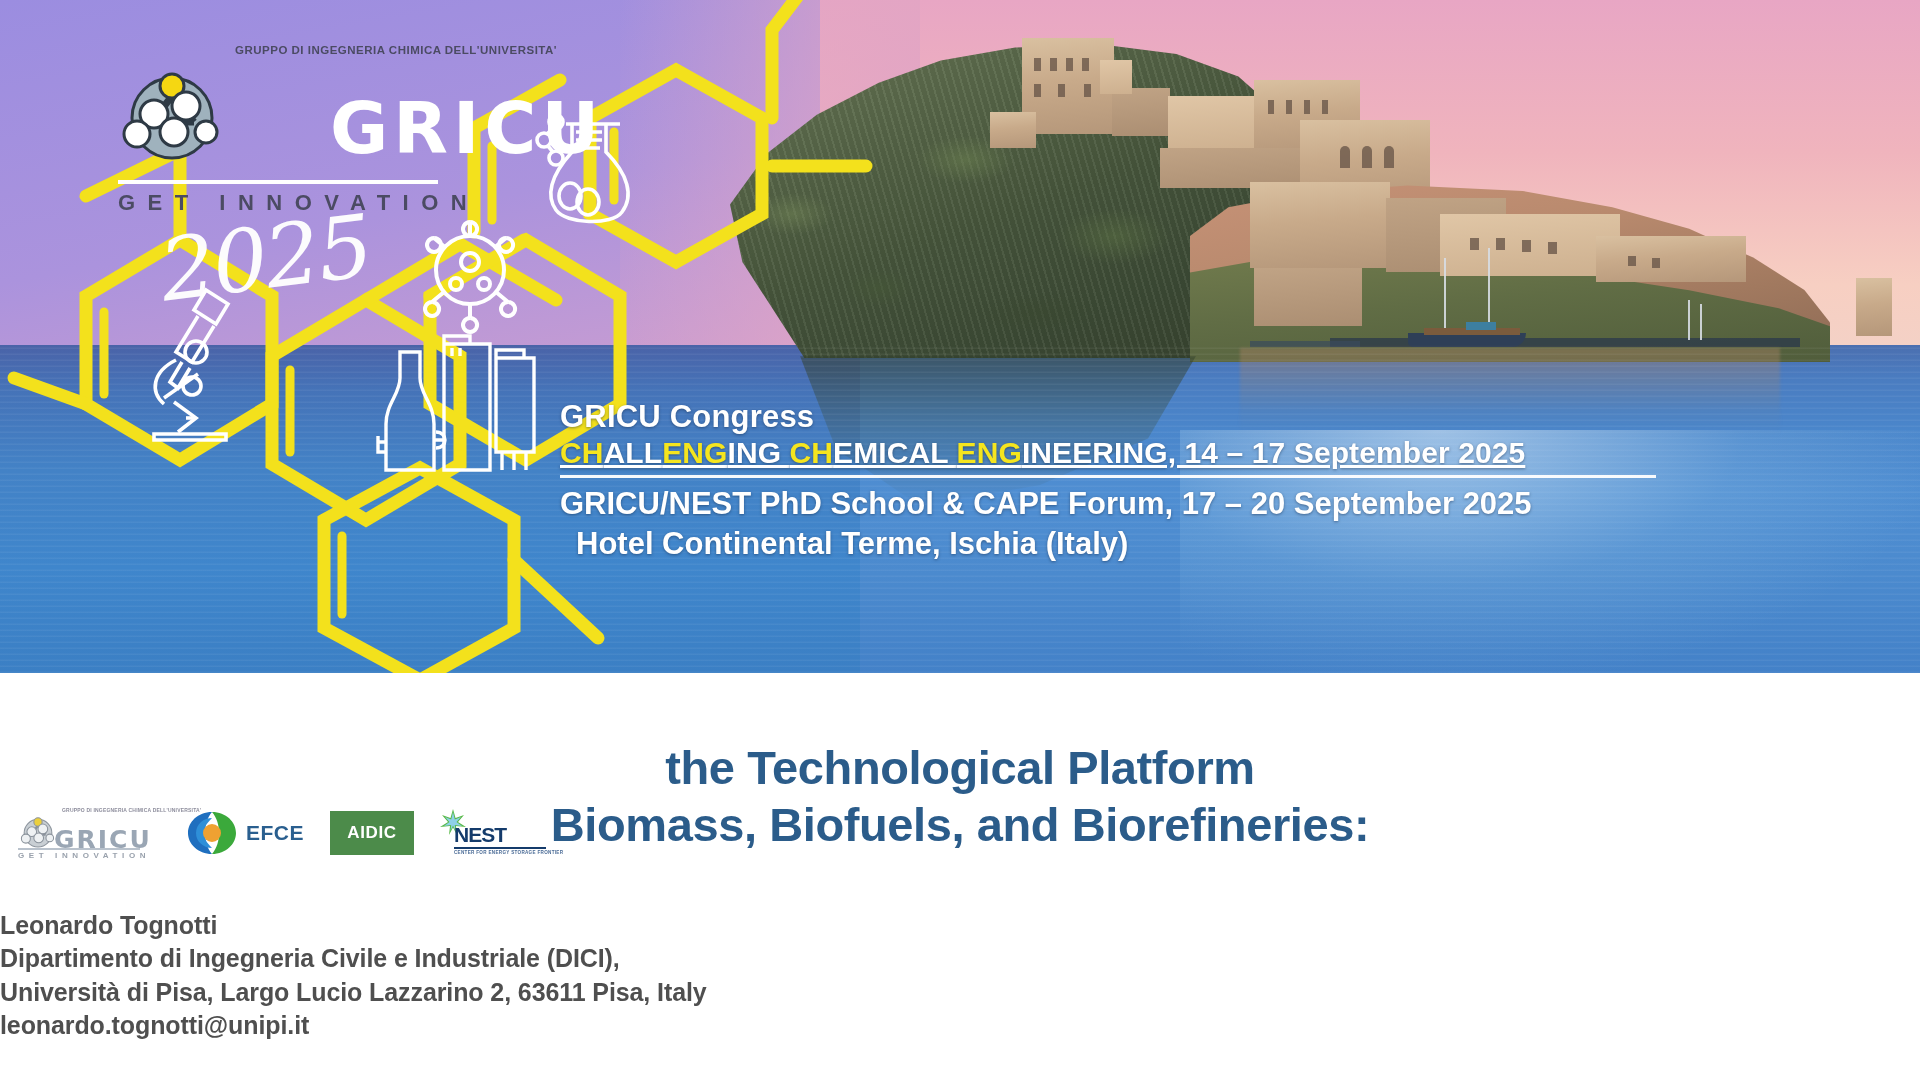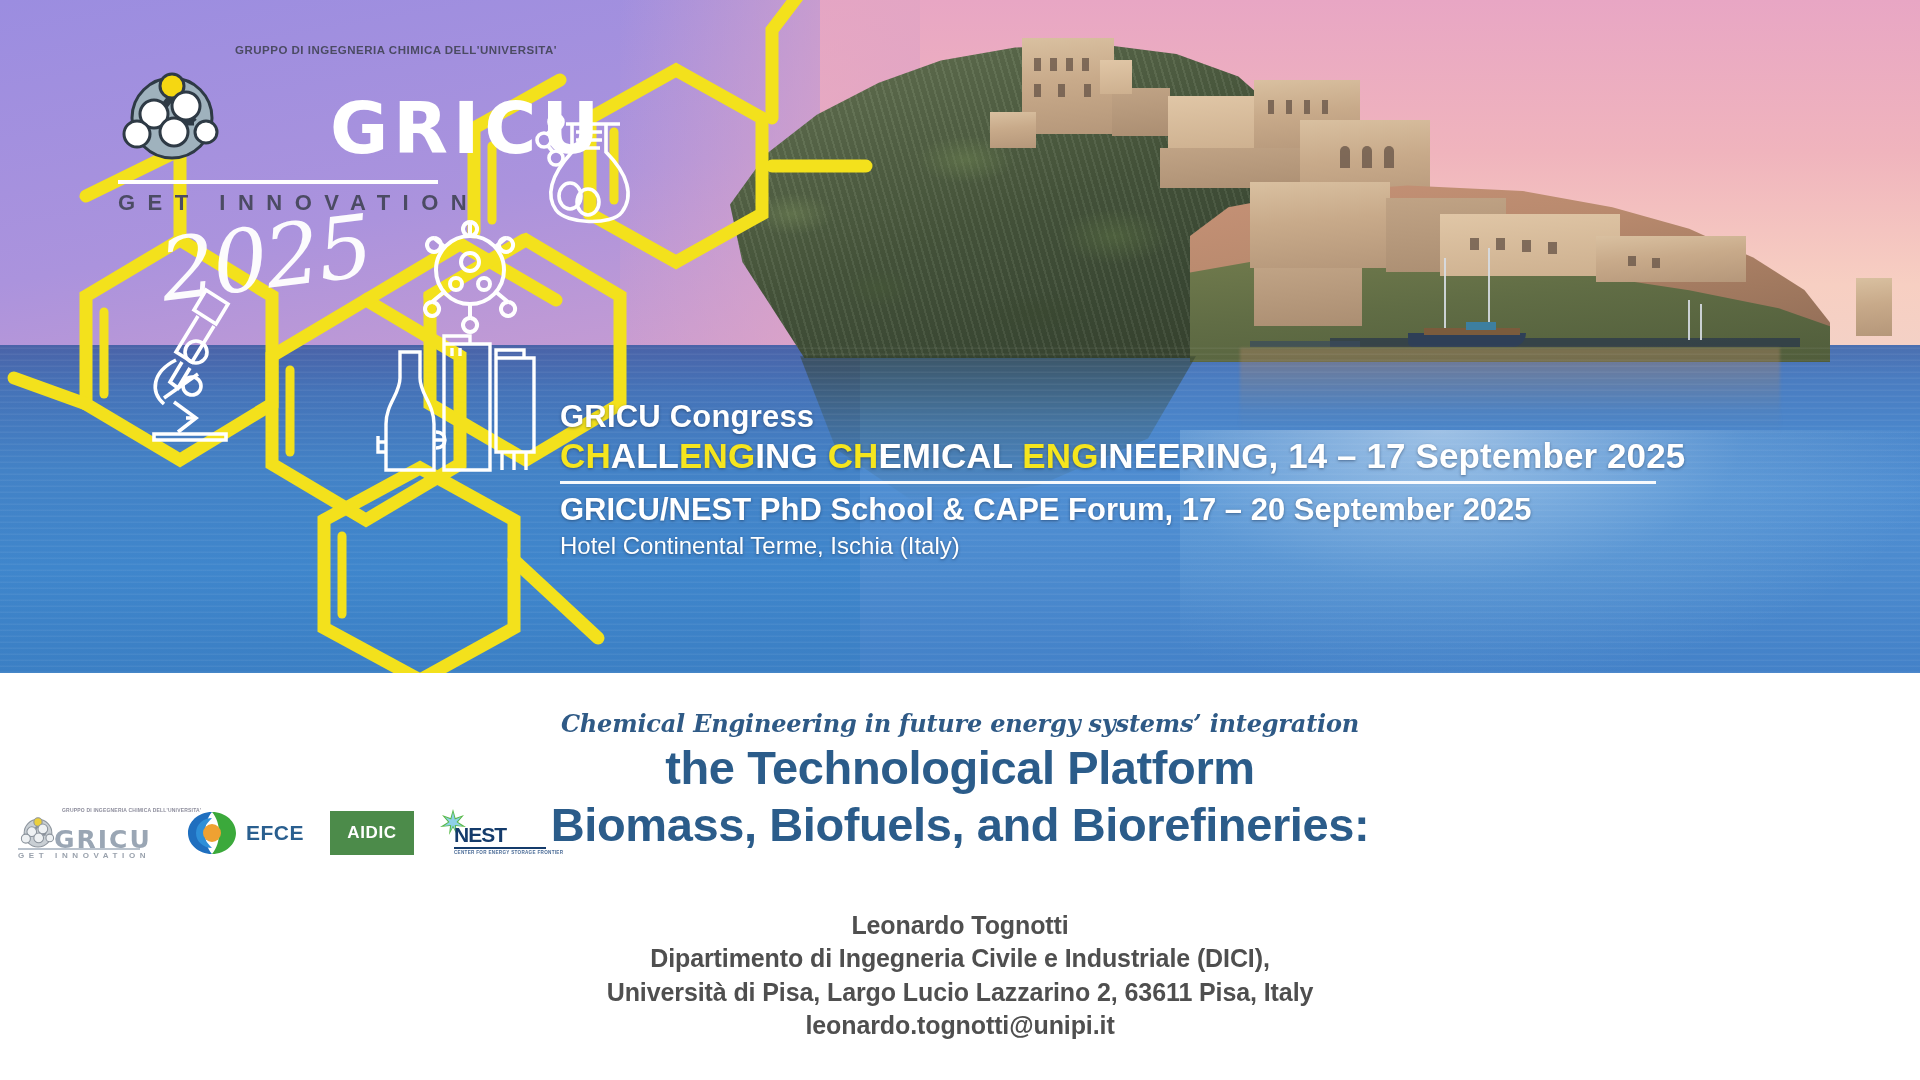--- a/index.html
+++ b/index.html
@@ -83,27 +83,27 @@
   .logo-rule{position:absolute;left:-22px;top:142px;width:320px;height:4px;background:#fff;}
   .logo-getinno{position:absolute;left:-22px;top:152px;font-size:22px;letter-spacing:12.5px;color:#4b4b63;font-weight:700;white-space:nowrap;}
   .logo-2025{position:absolute;left:20px;top:170px;font-size:86px;color:#fff;font-style:italic;font-family:"DejaVu Serif",serif;
     transform:rotate(-7deg);letter-spacing:-2px;font-weight:400;opacity:.97;}
   .logo-mark{position:absolute;left:-20px;top:22px;width:104px;height:104px;}
 
   
   .btext{position:absolute;left:560px;top:400px;width:1200px;color:#fff;}
   .bt-line1{font-size:31px;font-weight:600;letter-spacing:.2px;line-height:1.12;
     text-shadow:0 1px 3px rgba(20,40,70,.5);}
-  .bt-line2{font-size:35px;font-weight:700;letter-spacing:.1px;line-height:1.2;white-space:nowrap;
-    text-shadow:0 1px 3px rgba(20,40,70,.5);}
+  .bt-line2{font-size:30px;font-weight:700;letter-spacing:.1px;line-height:1.2;white-space:nowrap;
+    text-shadow:0 1px 3px rgba(20,40,70,.5);text-decoration:underline;}
   .bt-rule{height:3px;background:#fff;width:1096px;margin:4px 0 6px;opacity:.95;}
   .bt-line3{font-size:31px;font-weight:600;line-height:1.3;white-space:nowrap;
     text-shadow:0 1px 3px rgba(20,40,70,.5);}
-  .bt-line4{font-size:24px;font-weight:400;line-height:1.3;white-space:nowrap;
-    text-shadow:0 1px 3px rgba(20,40,70,.5);}
+  .bt-line4{font-size:31px;font-weight:700;line-height:1.3;white-space:nowrap;
+    text-shadow:0 1px 3px rgba(20,40,70,.5);margin-left:16px;}
 
   
   .content{position:absolute;left:0;top:673px;width:1920px;height:407px;background:#fff;}
   .subtitle{position:absolute;left:0;top:36px;width:1920px;text-align:center;
     font-family:"DejaVu Serif",serif;font-style:italic;font-size:24px;color:#2f5a86;font-weight:700;
     letter-spacing:-.2px;}
   .maintitle{position:absolute;left:310px;top:66px;width:1300px;text-align:center;
     font-size:47px;font-weight:700;color:#2b5c8a;line-height:1.22;letter-spacing:-.4px;}
 
   .logos{position:absolute;left:18px;top:128px;width:520px;height:64px;display:flex;align-items:center;gap:26px;}
@@ -123,21 +123,21 @@
   .aidic{width:84px;height:44px;background:#4c8b4a;display:flex;align-items:center;justify-content:center;}
   .aidic-word{color:#fff;font-size:17px;font-weight:700;letter-spacing:.6px;font-family:Liberation Sans, sans-serif;}
 
   .nest{position:relative;width:108px;height:52px;}
   .nest-word{position:absolute;left:14px;top:16px;font-size:21px;font-weight:700;color:#143b6b;letter-spacing:-1px;
     font-family:Liberation Sans, sans-serif;}
   .nest-rule{position:absolute;left:14px;top:40px;width:92px;height:2px;background:#143b6b;}
   .nest-sub{position:absolute;left:14px;top:43px;font-size:4.6px;color:#4a6b96;letter-spacing:.3px;white-space:nowrap;font-weight:700;}
   .nest-star{position:absolute;left:0;top:2px;width:26px;height:26px;}
 
-  .authors{position:absolute;left:0;top:236px;width:1920px;text-align:center;}
+  .authors{position:absolute;left:0;top:236px;width:1920px;text-align:left;}
   .au{font-size:25px;font-weight:700;color:#4f4f4f;line-height:1.33;letter-spacing:-.1px;}
 </style>
 </head>
 <body>
 
 <div class="slide">
 
   <div class="banner">
 
     <div class="sky"></div>
@@ -311,21 +311,20 @@
       <div class="bt-line1">GRICU Congress</div>
       <div class="bt-line2" id="line2"><span style="color: rgb(245, 229, 30);">CH</span><span style="color: rgb(255, 255, 255);">ALL</span><span style="color: rgb(245, 229, 30);">ENG</span><span style="color: rgb(255, 255, 255);">ING </span><span style="color: rgb(245, 229, 30);">CH</span><span style="color: rgb(255, 255, 255);">EMICAL </span><span style="color: rgb(245, 229, 30);">ENG</span><span style="color: rgb(255, 255, 255);">INEERING, 14 – 17 September 2025</span></div>
       <div class="bt-rule"></div>
       <div class="bt-line3">GRICU/NEST PhD School &amp; CAPE Forum, 17 – 20 September 2025</div>
       <div class="bt-line4">Hotel Continental Terme, Ischia (Italy)</div>
     </div>
   </div>
 
   <div class="content">
 
-    <div class="subtitle">Chemical Engineering in future energy systems’ integration</div>
 
     <div class="maintitle">
       <div>the Technological Platform</div>
       <div>Biomass, Biofuels, and Biorefineries:</div>
     </div>
 
     <div class="logos">
 
       <div class="lg">
         <div class="gricu-sm">

